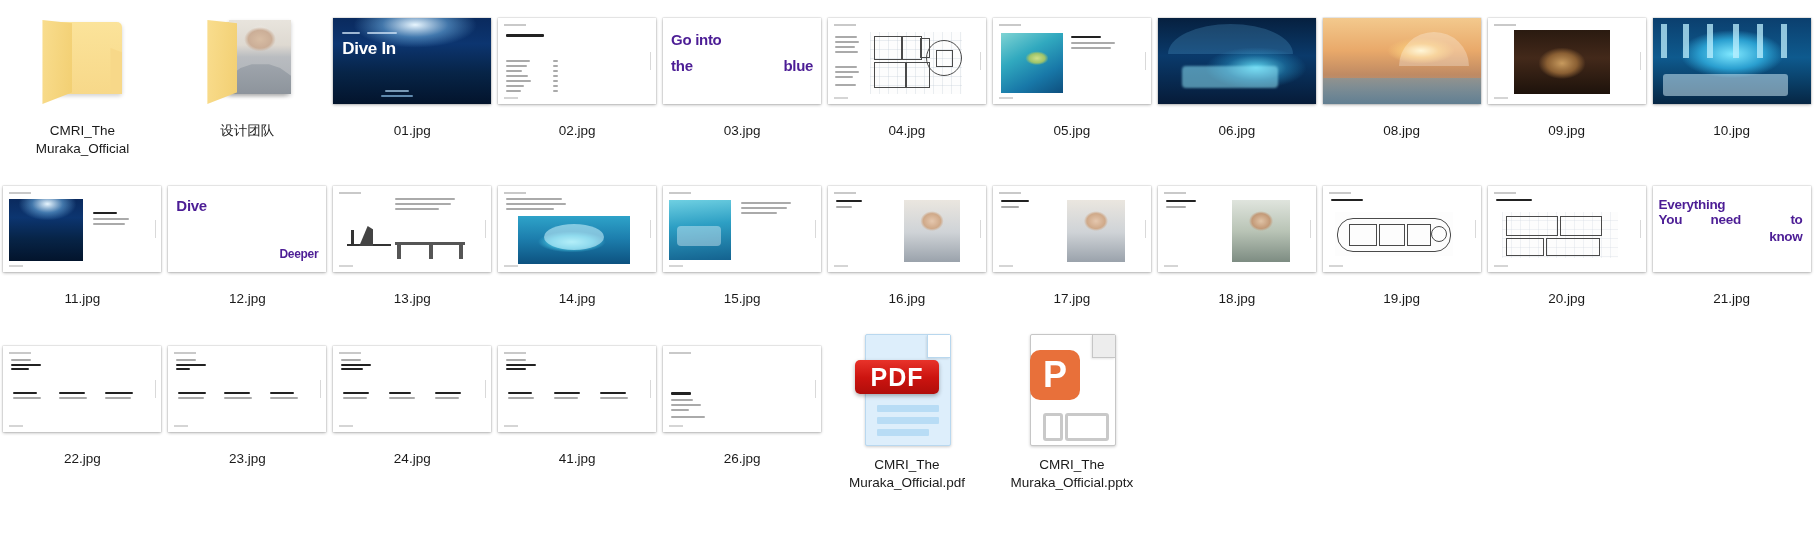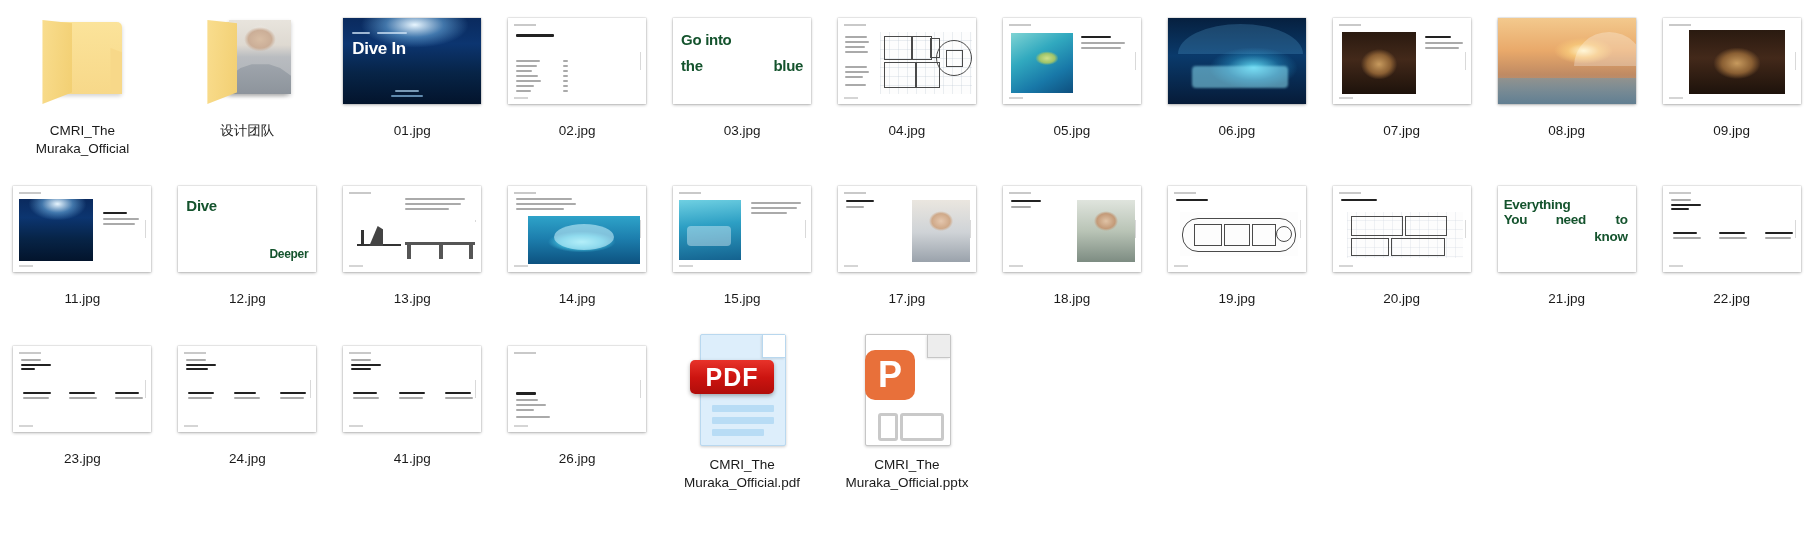--- a/index.html
+++ b/index.html
@@ -65,32 +65,32 @@
       linear-gradient(90deg,#e9e0cf 0%,#d9cfbd 18%,#cfd2d6 40%,#c6c9ce 72%,#e6dcc9 100%);
   }
   .portrait .shoulders{
     position:absolute;left:0;bottom:0;width:100%;height:42%;
     background:linear-gradient(180deg,#9fa5ac 0%,#8d949c 100%);
     clip-path:polygon(0 42%,18% 16%,36% 4%,64% 4%,82% 16%,100% 42%,100% 100%,0 100%);
   }
   
   .slide{
     position:relative;
-    width:138px;height:86px;background:#fff;
+    width:158px;height:86px;background:#fff;
     box-shadow:0 1px 3px rgba(0,0,0,.28),0 0 0 .5px rgba(0,0,0,.12);
     overflow:hidden;
   }
   .slide .s-head,.slide .s-foot{
     position:absolute;left:6px;height:2px;background:#c9c9c9;
   }
   .slide .s-head{top:6px;width:22px;}
   .slide .s-foot{bottom:5px;width:14px;background:#d5d5d5;}
   .slide .s-rt{position:absolute;right:5px;top:40%;width:1px;height:18px;background:#d9d9d9;}
   .big{
-    position:absolute;font-weight:bold;color:#14532d;
+    position:absolute;font-weight:bold;color:#4c1d95;
     letter-spacing:-.3px;line-height:1;
   }
   .tiny{position:absolute;background:#8d8d8d;height:1.6px;border-radius:1px;opacity:.75;}
   .tinyhead{position:absolute;background:#222;height:2.6px;border-radius:1px;}
   .photo{position:absolute;overflow:hidden;}
   
   .p-underwater{background:
       radial-gradient(ellipse 50% 34% at 52% 8%,#e8f6ff 0%,rgba(120,190,240,.5) 42%,rgba(10,35,80,0) 78%),
       linear-gradient(180deg,#0a2a5e 0%,#0c3570 30%,#072447 64%,#03142c 100%);}
   .p-bedroom{background:
@@ -294,34 +294,20 @@
     <div class="thumb-box">
         <div class="slide">
       <div class="photo p-bedroom" style="inset:0"></div>
       <div style="position:absolute;left:24px;top:48px;width:96px;height:22px;background:rgba(140,225,245,.55);border-radius:4px;filter:blur(1px);"></div>
       <div style="position:absolute;left:10px;top:6px;width:125px;height:30px;border-radius:50% 50% 0 0 / 100% 100% 0 0;background:rgba(90,170,220,.25);"></div>
     </div>
       </div>
     <div class="label">06.jpg</div>
   </div>
 
-  <div class="cell">
-    <div class="thumb-box">
-        <div class="slide">
-      <div class="s-head"></div>
-          <div class="s-foot"></div>
-          <div class="s-rt"></div>
-      <div class="photo p-interior" style="left:9px;top:14px;width:74px;height:62px;"></div>
-      <div class="tinyhead" style="left:92px;top:18px;width:26px;height:2px;"></div>
-      <div class="tiny" style="left:92px;top:24px;width:38px;"></div>
-      <div class="tiny" style="left:92px;top:29px;width:34px;"></div>
-    </div>
-      </div>
-    <div class="label">07.jpg</div>
-  </div>
 
   <div class="cell">
     <div class="thumb-box">
         <div class="slide">
       <div class="photo p-sunset" style="inset:0"></div>
       <div style="position:absolute;left:0;bottom:0;width:100%;height:26px;background:linear-gradient(180deg,rgba(120,150,165,.6),rgba(90,120,140,.85));"></div>
       <div style="position:absolute;left:76px;top:14px;width:70px;height:34px;border-radius:50% 50% 0 0/100% 100% 0 0;background:rgba(255,255,255,.28);"></div>
     </div>
       </div>
     <div class="label">08.jpg</div>
@@ -332,20 +318,35 @@
         <div class="slide">
       <div class="s-head"></div>
           <div class="s-foot"></div>
           <div class="s-rt"></div>
       <div class="photo p-interior" style="left:26px;top:12px;width:96px;height:64px;"></div>
     </div>
       </div>
     <div class="label">09.jpg</div>
   </div>
 
+  <div class="cell">
+    <div class="thumb-box">
+        <div class="slide">
+      <div class="photo p-studio" style="inset:0"></div>
+      <div style="position:absolute;left:8px;top:6px;width:6px;height:34px;background:rgba(190,240,255,.75);"></div>
+      <div style="position:absolute;left:30px;top:6px;width:6px;height:34px;background:rgba(190,240,255,.75);"></div>
+      <div style="position:absolute;left:54px;top:6px;width:6px;height:34px;background:rgba(190,240,255,.75);"></div>
+      <div style="position:absolute;left:80px;top:6px;width:6px;height:34px;background:rgba(190,240,255,.75);"></div>
+      <div style="position:absolute;left:104px;top:6px;width:6px;height:34px;background:rgba(190,240,255,.75);"></div>
+      <div style="position:absolute;left:128px;top:6px;width:6px;height:34px;background:rgba(190,240,255,.75);"></div>
+      <div style="position:absolute;left:10px;bottom:8px;width:125px;height:22px;background:rgba(220,245,255,.5);border-radius:3px;"></div>
+    </div>
+      </div>
+    <div class="label">10.jpg</div>
+  </div>
 
   <div class="cell">
     <div class="thumb-box">
         <div class="slide">
       <div class="s-head"></div>
           <div class="s-foot"></div>
           <div class="s-rt"></div>
       <div class="photo p-underwater" style="left:6px;top:13px;width:74px;height:62px;"></div>
       <div class="tinyhead" style="left:90px;top:26px;width:24px;height:2px;"></div>
       <div class="tiny" style="left:90px;top:32px;width:36px;"></div>
@@ -415,20 +416,33 @@
         <div style="position:absolute;left:8px;top:26px;width:44px;height:20px;background:rgba(240,250,255,.4);border-radius:4px;"></div>
       </div>
       <div class="tiny" style="left:78px;top:16px;width:50px;"></div>
       <div class="tiny" style="left:78px;top:21px;width:46px;"></div>
       <div class="tiny" style="left:78px;top:26px;width:36px;"></div>
     </div>
       </div>
     <div class="label">15.jpg</div>
   </div>
 
+  <div class="cell">
+    <div class="thumb-box">
+        <div class="slide">
+      <div class="s-head"></div>
+          <div class="s-foot"></div>
+          <div class="s-rt"></div>
+      <div class="tinyhead" style="left:8px;top:14px;width:26px;height:2px;"></div>
+      <div class="tiny" style="left:8px;top:20px;width:16px;"></div>
+      <div class="photo p-person" style="left:76px;top:14px;width:56px;height:62px;"></div>
+    </div>
+      </div>
+    <div class="label">16.jpg</div>
+  </div>
 
   <div class="cell">
     <div class="thumb-box">
         <div class="slide">
       <div class="s-head"></div>
           <div class="s-foot"></div>
           <div class="s-rt"></div>
       <div class="tinyhead" style="left:8px;top:14px;width:28px;height:2px;"></div>
       <div class="tiny" style="left:8px;top:20px;width:18px;"></div>
       <div class="photo p-person" style="left:74px;top:14px;width:58px;height:62px;"></div>

